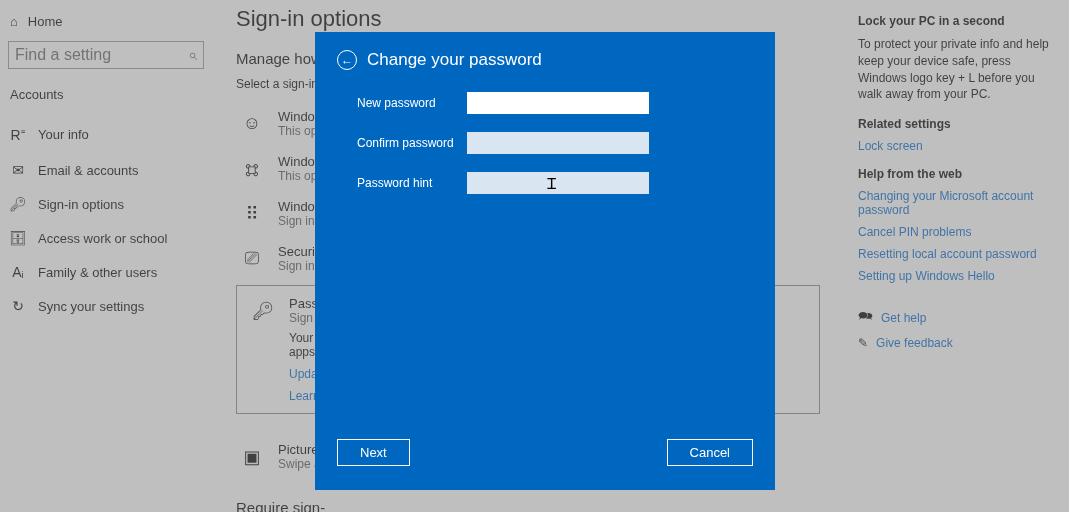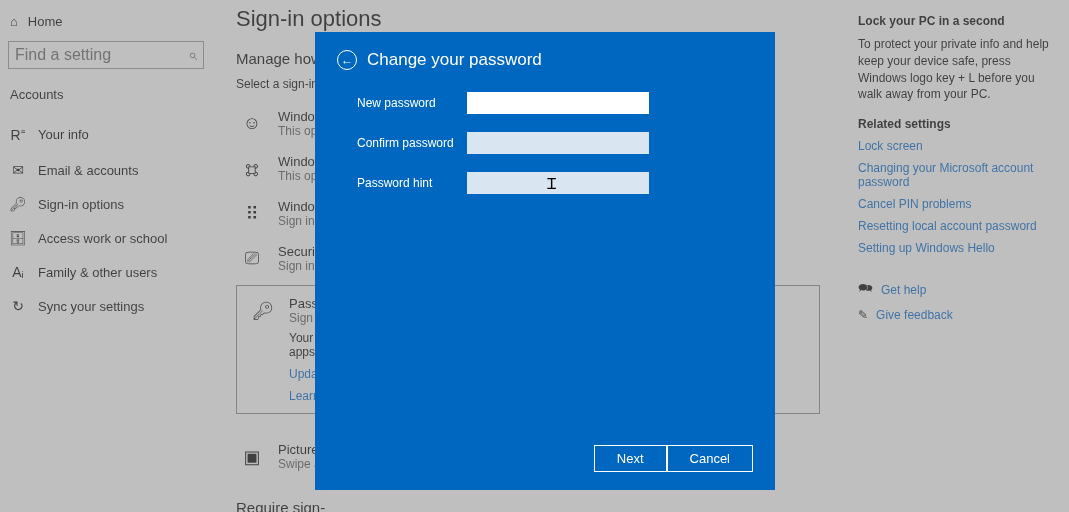--- a/index.html
+++ b/index.html
@@ -43,21 +43,21 @@
     .modal-h { display: flex; align-items: center; gap: 10px; font-size: 17px; margin-bottom: 22px; }
     .back-btn { border: 1.5px solid #fff; border-radius: 50%; width: 20px; height: 20px; display:flex; align-items:center; justify-content:center; font-size:12px; cursor:pointer; }
 
     .fld-row { display: flex; align-items: center; margin-bottom: 18px; padding-left: 20px; }
     .fld-lbl { width: 110px; font-size: 12px; }
     .fld-in { width: 182px; height: 22px; border: none; padding: 2px 6px; font-size: 12px; outline: none; }
     .fld-in.ph { background: #d9e6f2; }
 
     .cursor { position:absolute; left:547px; top:175px; font-size:15px; color:#000; z-index:25; }
 
-    .btns { margin-top:auto; display:flex; justify-content:flex-end; margin-bottom:0; }
+    .btns { margin-top:auto; display:flex; justify-content:space-between; margin-bottom:6px; }
     .mbtn { border: 1.5px solid #fff; background: transparent; color: #fff; padding: 5px 22px; font-size: 13px; cursor:pointer; }
   </style>
 </head>
 <body>
 
 <div class="app">
   <div class="sidebar">
     <div class="home-row">
       <span class="ic">⌂</span>
       <span>Home</span>
@@ -153,20 +153,21 @@
 
   </div>
 
   <div class="rside">
     <div class="rs-h" style="margin-top:6px;">Lock your PC in a second</div>
     <div class="rs-txt">To protect your private info and help keep your device safe, press Windows logo key + L before you walk away from your PC.</div>
 
     <div class="rs-h">Related settings</div>
     <a class="rs-link">Lock screen</a>
 
+    <div class="rs-h">Help from the web</div>
     <a class="rs-link">Changing your Microsoft account password</a>
     <a class="rs-link">Cancel PIN problems</a>
     <a class="rs-link">Resetting local account password</a>
     <a class="rs-link">Setting up Windows Hello</a>
 
     <div style="height:16px"></div>
     <div class="rs-row">
       <span>🗪</span>
       <a class="rs-link" style="margin:0">Get help</a>
     </div>

